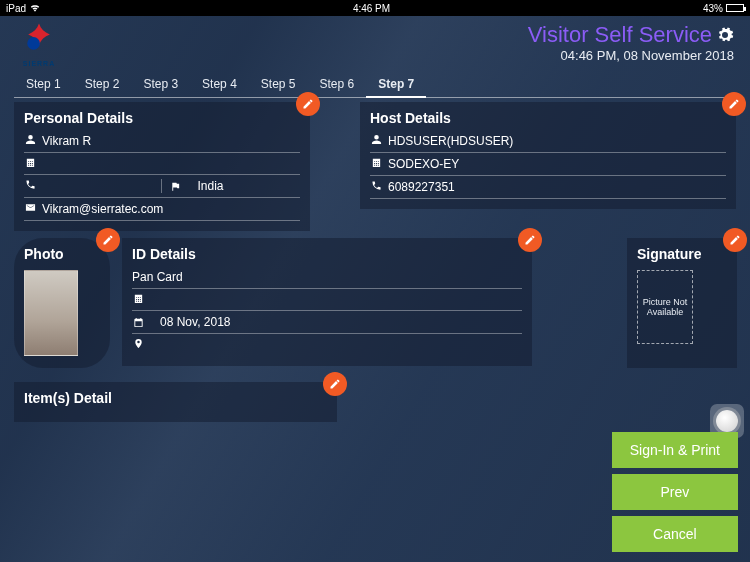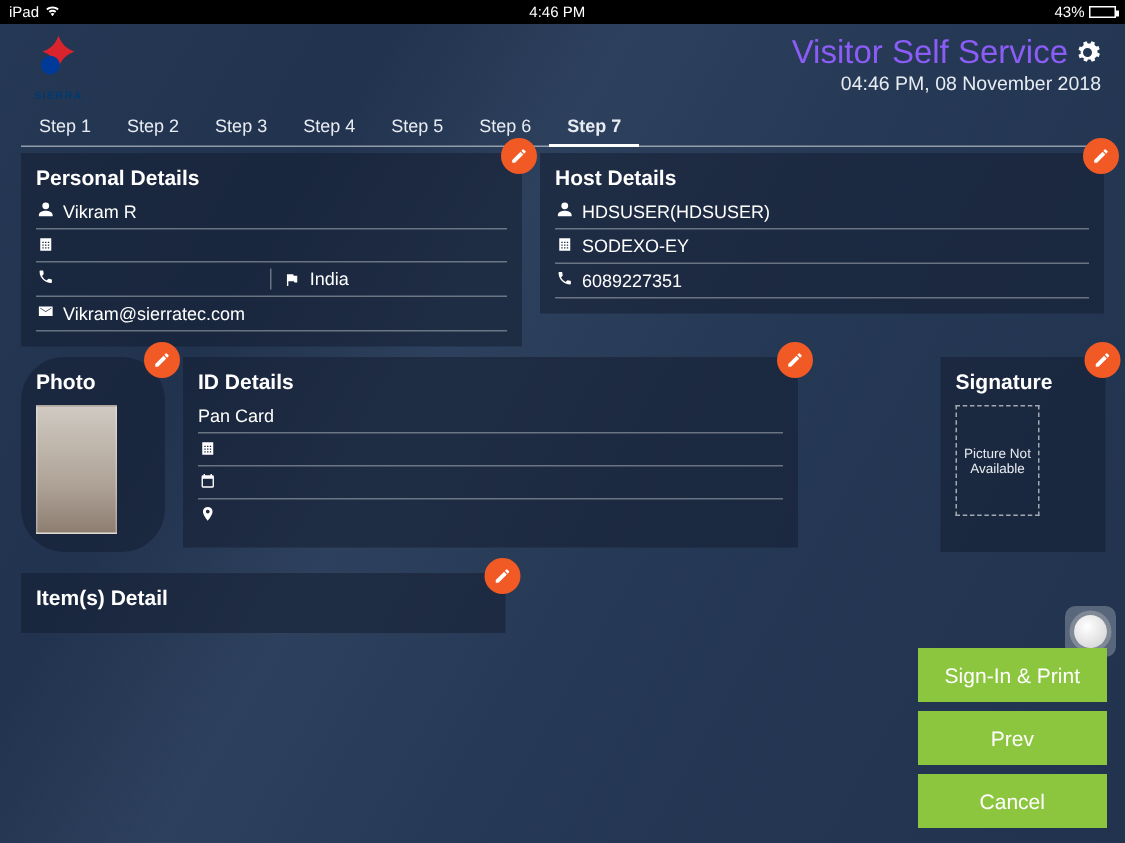--- a/index.html
+++ b/index.html
@@ -98,25 +98,25 @@
     border-bottom: 1px solid rgba(255,255,255,0.35);
     padding: 4px 0;
     font-size: 12px;
     min-height: 22px;
   }
   .row.noborder { border-bottom: none; }
   .row .ico { width: 12px; display: inline-flex; justify-content: center; }
   .row .ico svg { width: 11px; height: 11px; fill: #fff; }
   .row .txt { flex: 1; white-space: nowrap; overflow: hidden; text-overflow: ellipsis; }
   .row.split { display: flex; }
-  .row.split .half { flex: 1; display: flex; align-items: center; gap: 6px; }
+  .row.split .half { flex: 1; display: flex; align-items: center; gap: 16px; }
   .row.split .half + .half { border-left: 1px solid rgba(255,255,255,0.35); padding-left: 8px; }
 
   
-  #panel-personal { top: 102px; left: 14px; width: 334px; }
+  #panel-personal { top: 102px; left: 14px; width: 296px; }
   #panel-host     { top: 102px; left: 360px; width: 376px; }
   #panel-photo    { top: 238px; left: 14px; width: 96px; height: 130px; border-radius: 29px; }
   #panel-id       { top: 238px; left: 122px; width: 410px; }
   #panel-signature{ top: 238px; left: 627px; width: 110px; height: 130px; }
   #panel-items    { top: 382px; left: 14px; width: 323px; padding-bottom: 12px; }
 
   .photo-frame {
     margin-top: 4px;
     width: 54px; height: 86px;
     background: linear-gradient(to bottom, #cfcac2 0%, #b0a498 60%, #8e7e72 100%);
@@ -329,20 +329,21 @@
       </span>
     <span class="txt"></span>
   </div>
   <div class="row split">
     <div class="half">
       <span class="ico">
           <svg viewBox="0 0 24 24">
             <path d="M19 4h-1V2h-2v2H8V2H6v2H5a2 2 0 00-2 2v14a2 2 0 002 2h14a2 2 0 002-2V6a2 2 0 00-2-2zm0 16H5V9h14v11z"></path>
           </svg>
         </span>
+      <span class="txt">08 Nov, 2018</span>
     </div>
   </div>
   <div class="row noborder">
     <span class="ico">
         <svg viewBox="0 0 24 24">
           <path d="M12 2a7 7 0 00-7 7c0 5 7 13 7 13s7-8 7-13a7 7 0 00-7-7zm0 9.5A2.5 2.5 0 1112 6a2.5 2.5 0 010 5.5z"></path>
         </svg>
       </span>
     <span class="txt"></span>
   </div>

